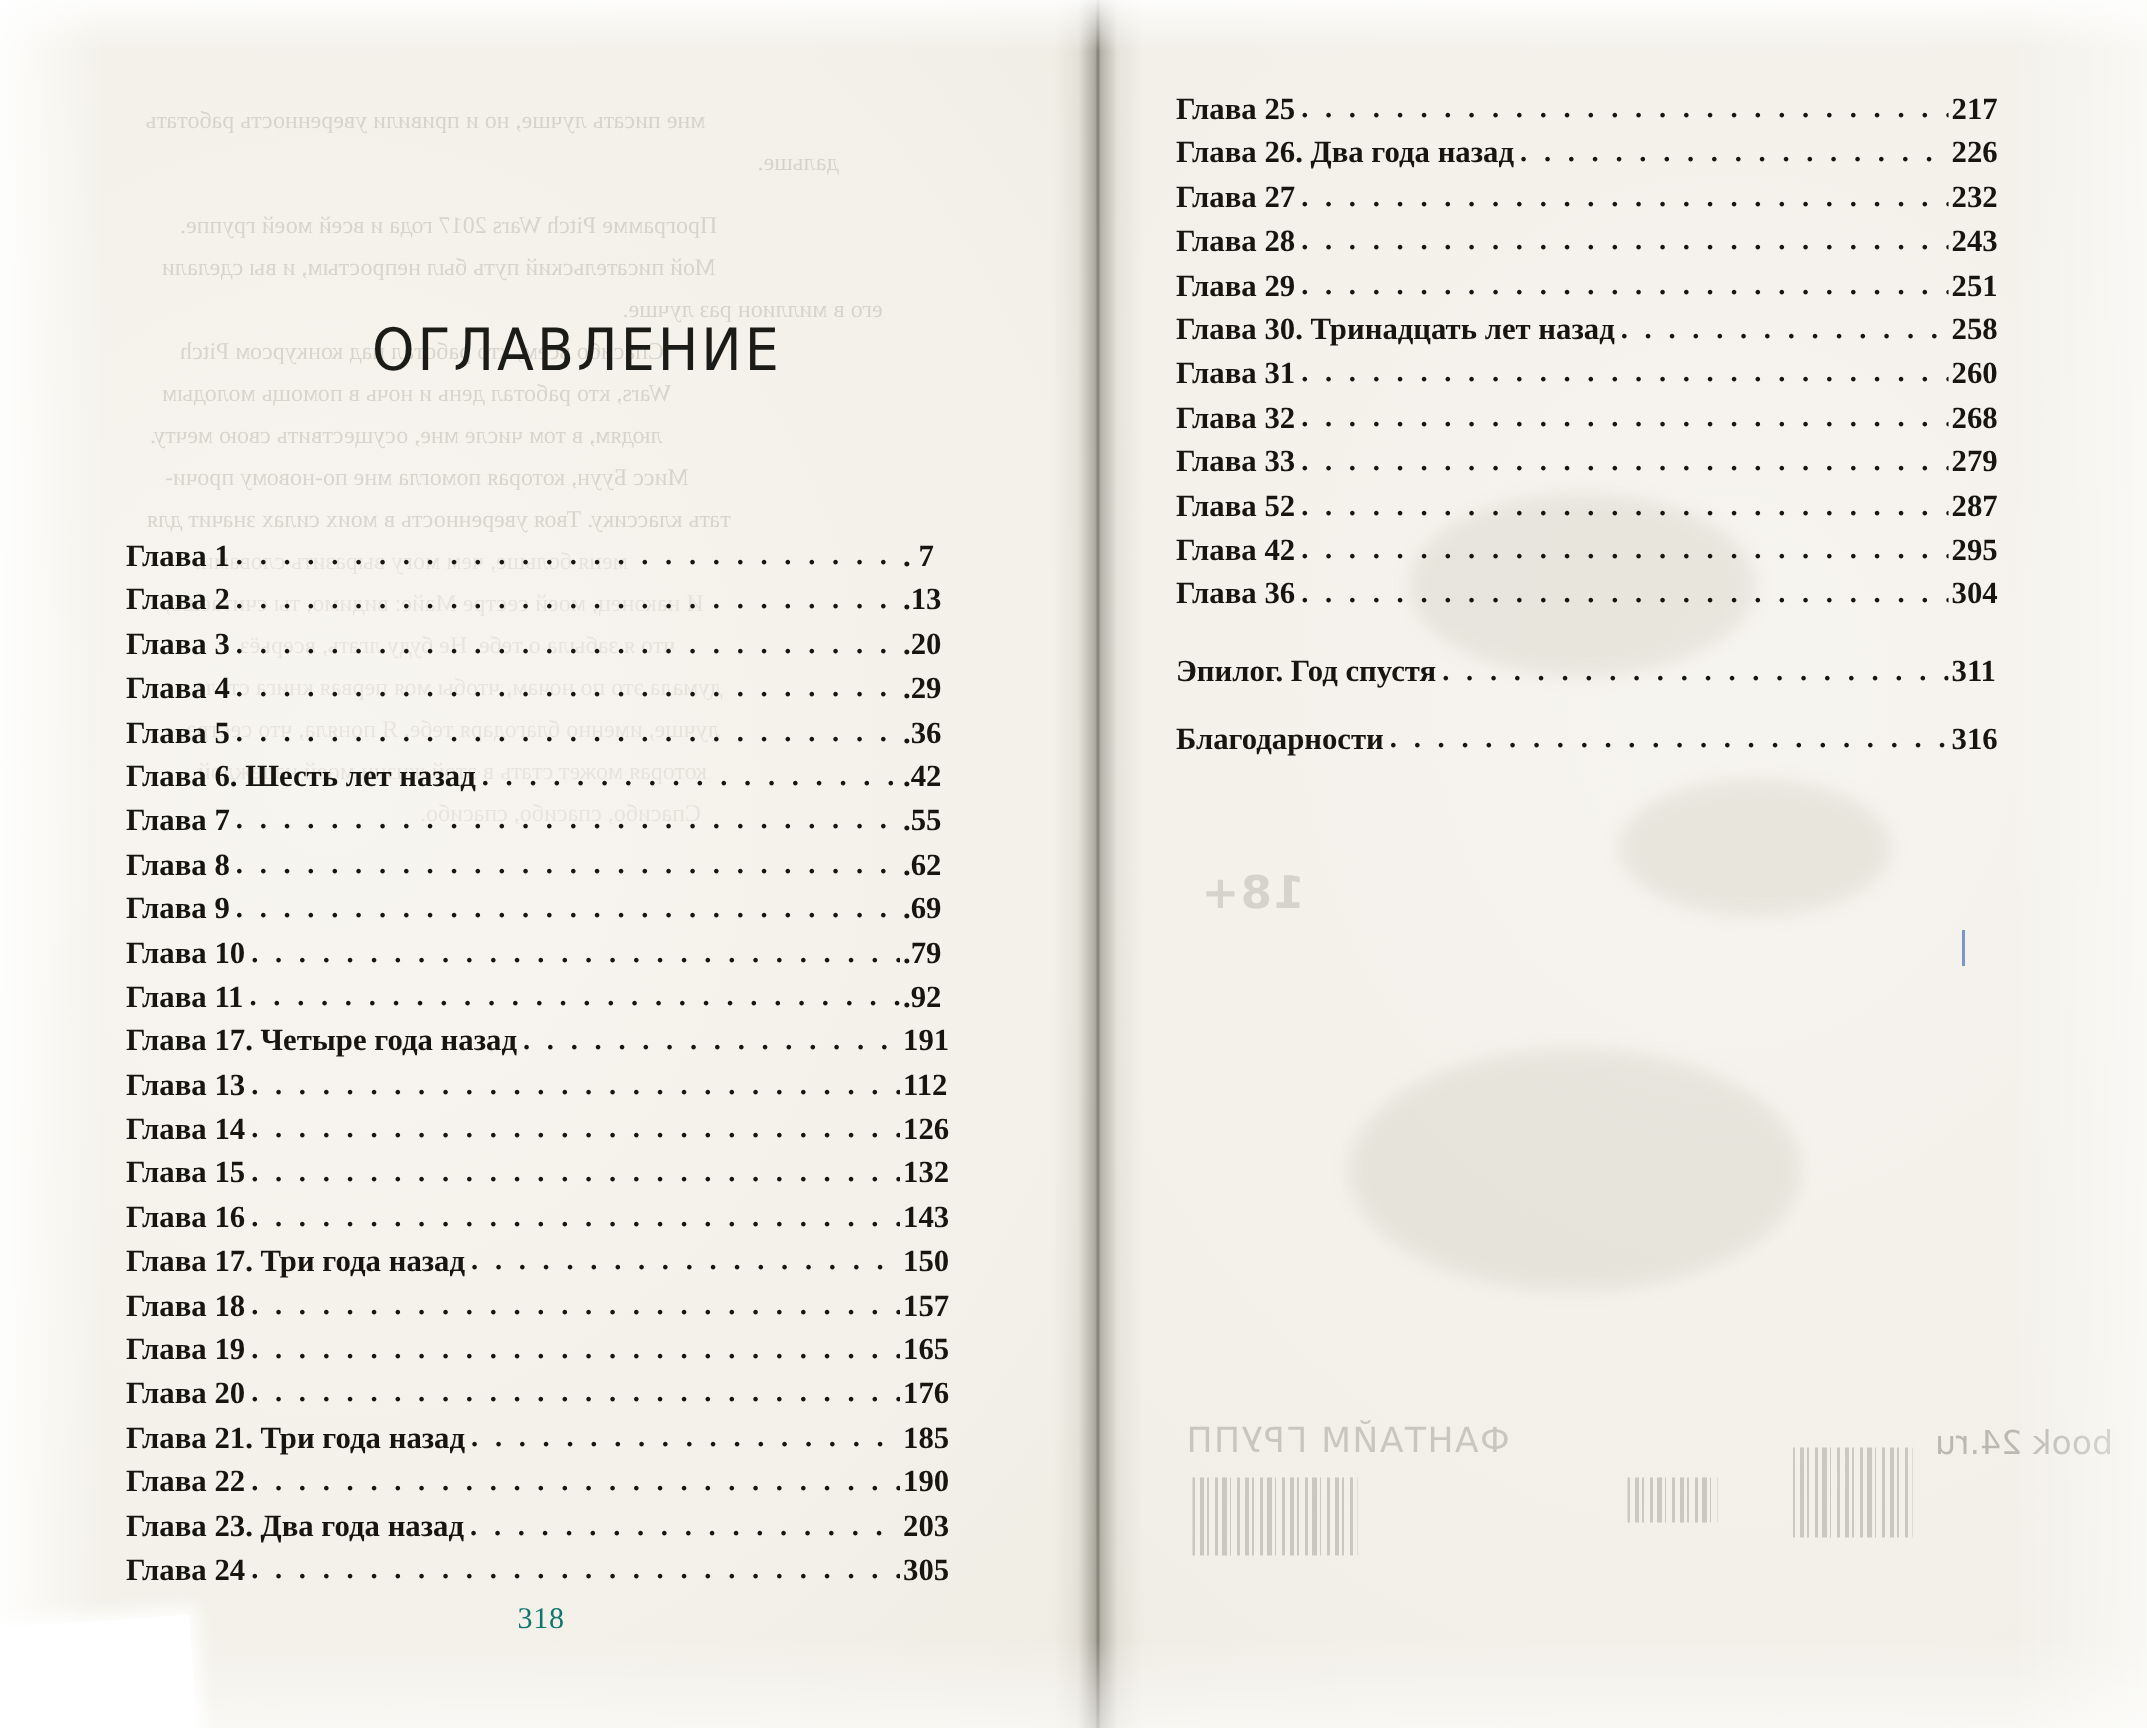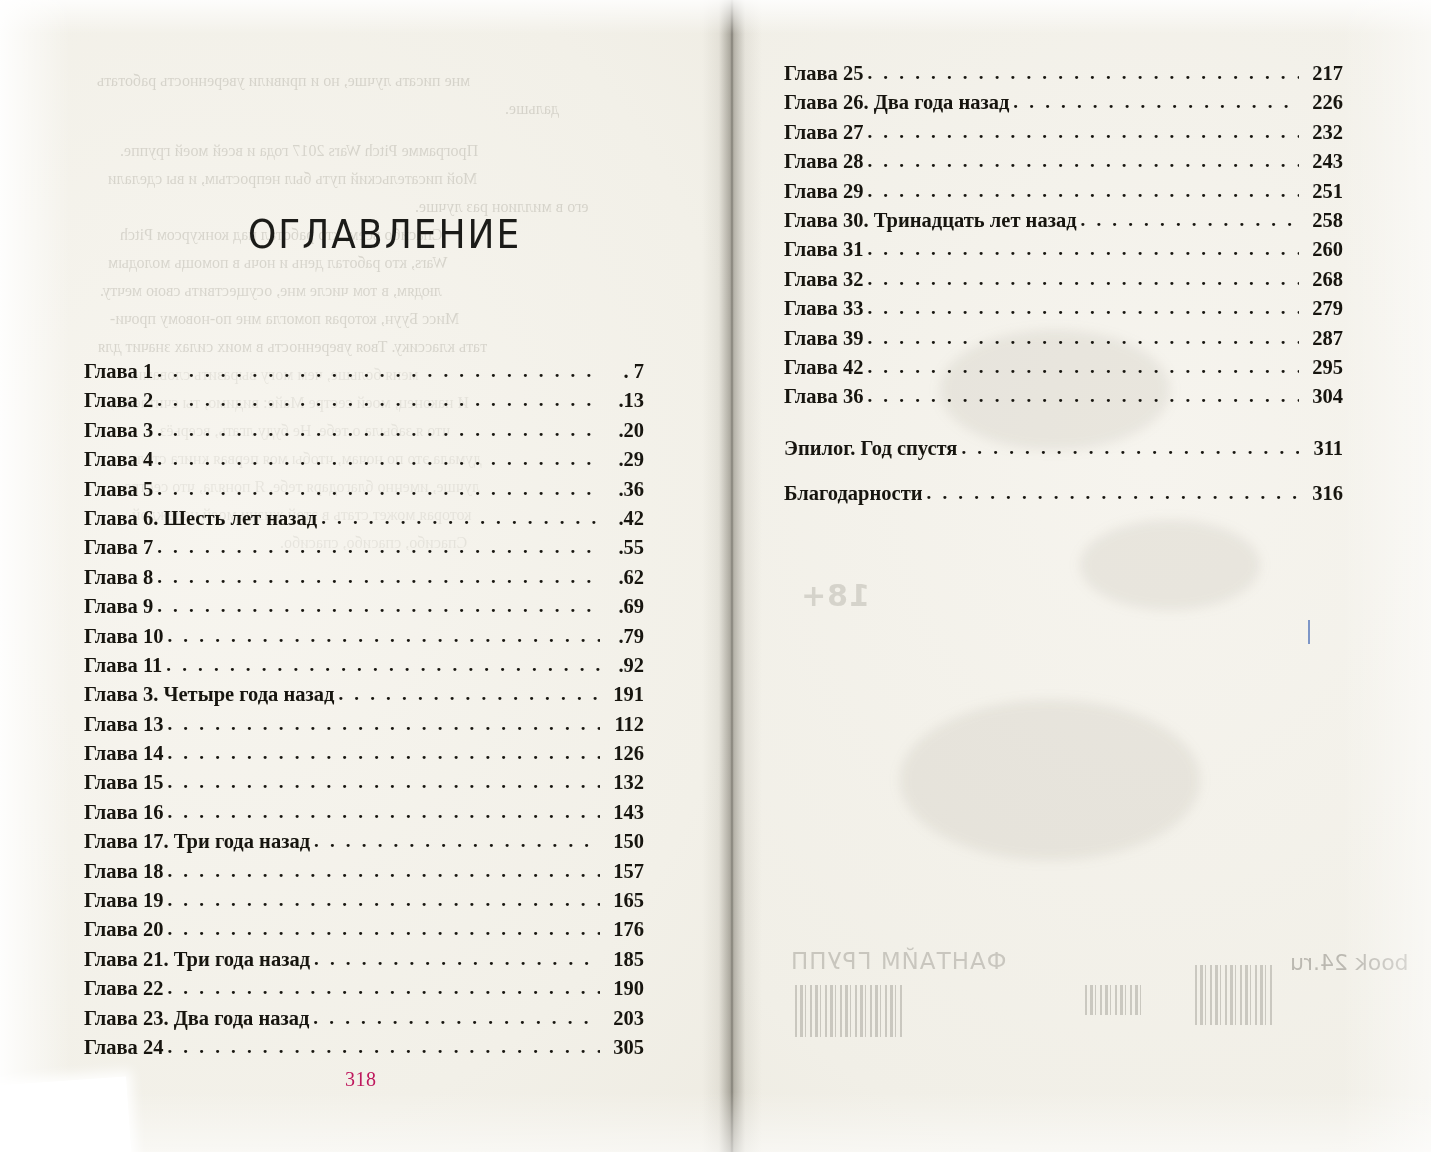--- a/index.html
+++ b/index.html
@@ -118,32 +118,32 @@
     margin: 0 2px 0 4px;
     overflow: hidden;
     white-space: nowrap;
     color: #17150f;
     font-size: 19px;
     letter-spacing: 3.2px;
     transform: translateY(-1px);
   }
   .toc-row .pg {
     white-space: nowrap;
-    text-align: right;
+    text-align: left;
     min-width: 42px;
   }
   .spacer-sm { height: 16px; }
   .spacer-md { height: 22px; }
 
   .folio {
     position: absolute;
     left: 345px;
     top: 1068px;
     font-size: 20px;
-    color: #be185d;
+    color: #0f766e;
     letter-spacing: 0.5px;
   }
   .ghost-bars {
     position: absolute;
     opacity: 0.22;
     background:
       repeating-linear-gradient(to right,
         #3d3a30 0px, #3d3a30 2px, transparent 2px, transparent 5px,
         #3d3a30 5px, #3d3a30 8px, transparent 8px, transparent 10px,
         #3d3a30 10px, #3d3a30 11px, transparent 11px, transparent 15px);
@@ -283,21 +283,21 @@
       <span class="label">Глава 10</span>
       <span class="dots">. . . . . . . . . . . . . . . . . . . . . . . . . . . . . . . . . . . . . . . . . . . . . . . . .</span>
       <span class="pg">.79</span>
     </div>
     <div class="toc-row">
       <span class="label">Глава 11</span>
       <span class="dots">. . . . . . . . . . . . . . . . . . . . . . . . . . . . . . . . . . . . . . . . . . . . . . . . .</span>
       <span class="pg">.92</span>
     </div>
     <div class="toc-row">
-      <span class="label">Глава 3. Четыре года назад</span>
+      <span class="label">Глава 17. Четыре года назад</span>
       <span class="dots">. . . . . . . . . . . . . . . . . . . . . . . . . . . . . . . . . . . . . . . . . . . . . . . . .</span>
       <span class="pg">191</span>
     </div>
     <div class="toc-row">
       <span class="label">Глава 13</span>
       <span class="dots">. . . . . . . . . . . . . . . . . . . . . . . . . . . . . . . . . . . . . . . . . . . . . . . . .</span>
       <span class="pg">112</span>
     </div>
     <div class="toc-row">
       <span class="label">Глава 14</span>
@@ -396,21 +396,21 @@
       <span class="label">Глава 32</span>
       <span class="dots">. . . . . . . . . . . . . . . . . . . . . . . . . . . . . . . . . . . . . . . . . . . . . . . . .</span>
       <span class="pg">268</span>
     </div>
     <div class="toc-row">
       <span class="label">Глава 33</span>
       <span class="dots">. . . . . . . . . . . . . . . . . . . . . . . . . . . . . . . . . . . . . . . . . . . . . . . . .</span>
       <span class="pg">279</span>
     </div>
     <div class="toc-row">
-      <span class="label">Глава 39</span>
+      <span class="label">Глава 52</span>
       <span class="dots">. . . . . . . . . . . . . . . . . . . . . . . . . . . . . . . . . . . . . . . . . . . . . . . . .</span>
       <span class="pg">287</span>
     </div>
     <div class="toc-row">
       <span class="label">Глава 42</span>
       <span class="dots">. . . . . . . . . . . . . . . . . . . . . . . . . . . . . . . . . . . . . . . . . . . . . . . . .</span>
       <span class="pg">295</span>
     </div>
     <div class="toc-row">
       <span class="label">Глава 36</span>

